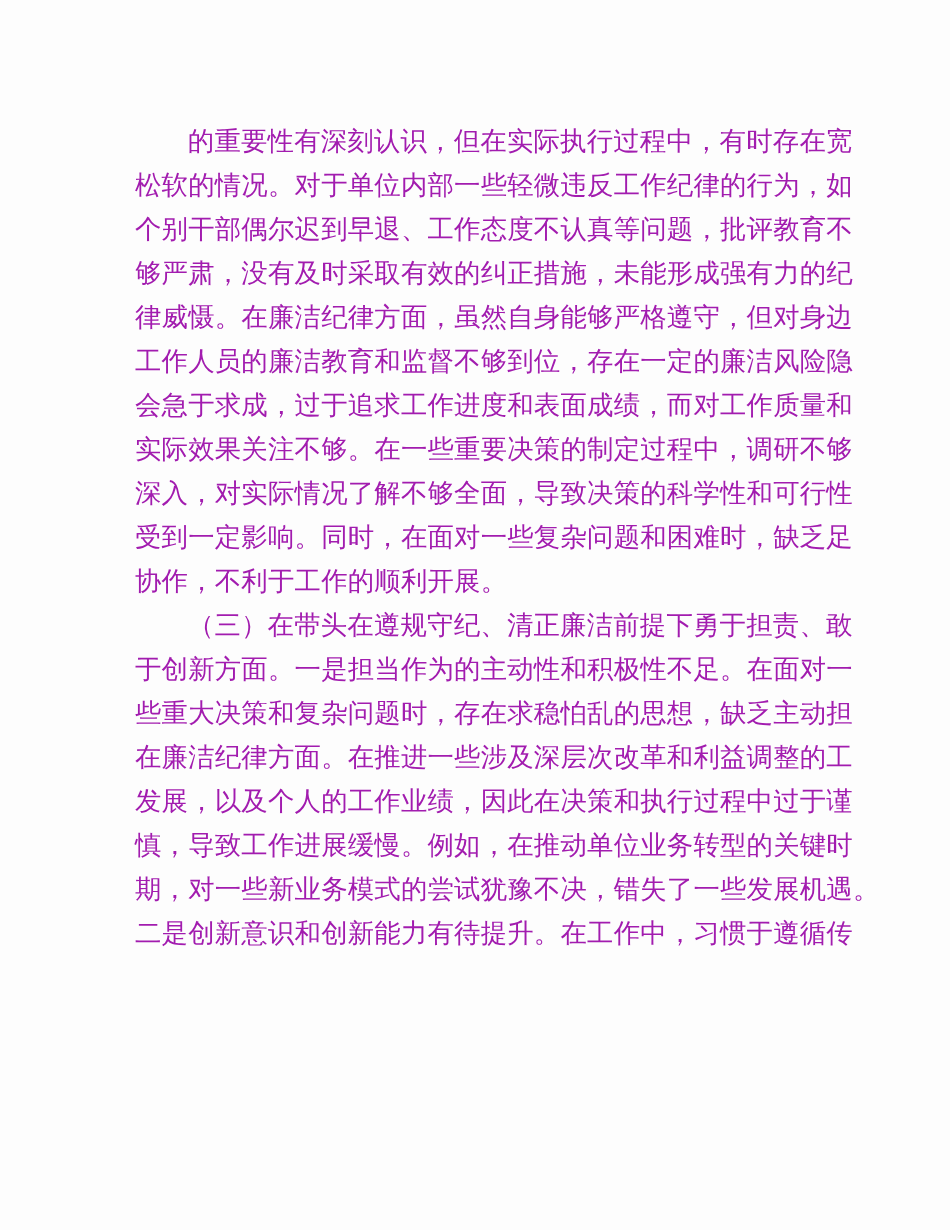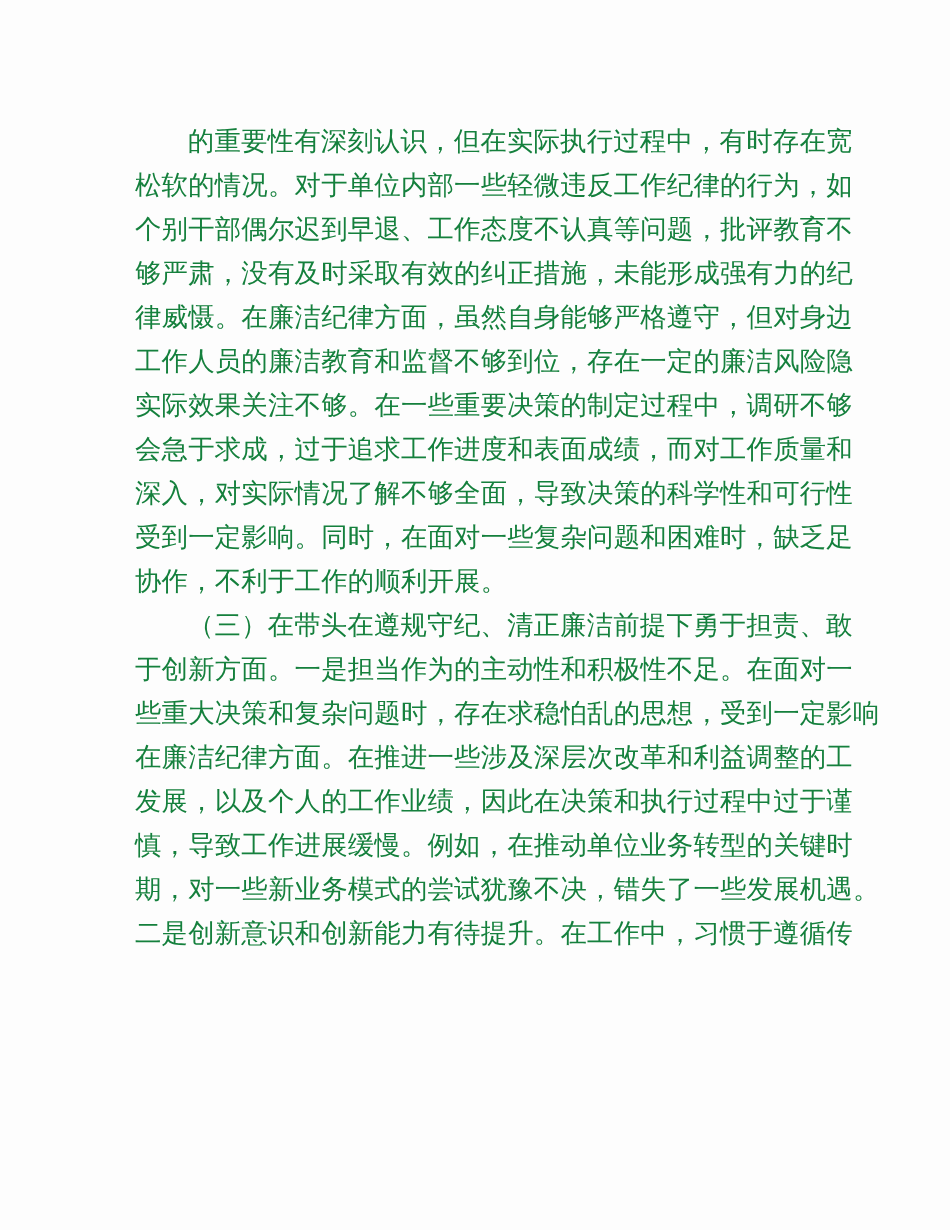--- a/index.html
+++ b/index.html
@@ -13,21 +13,21 @@
     height: 1230px;
     background: #fdfdfd;
     overflow: hidden;
     font-family: "Liberation Sans", "DejaVu Sans", sans-serif;
   }
   .content {
     position: absolute;
     left: 135px;
     top: 119px;
     width: 730px;
-    color: #15803d;
+    color: #a21caf;
     font-size: 26.4px;
     line-height: 44px;
     font-weight: 500;
   }
   .para {
     margin: 0;
   }
   .para + .para {
   }
   .line {
@@ -44,31 +44,31 @@
 <div class="page">
   <div class="content">
 
     <div class="para">
       <div class="line indent">的重要性有深刻认识，但在实际执行过程中，有时存在宽</div>
       <div class="line">松软的情况。对于单位内部一些轻微违反工作纪律的行为，如</div>
       <div class="line">个别干部偶尔迟到早退、工作态度不认真等问题，批评教育不</div>
       <div class="line">够严肃，没有及时采取有效的纠正措施，未能形成强有力的纪</div>
       <div class="line">律威慑。在廉洁纪律方面，虽然自身能够严格遵守，但对身边</div>
       <div class="line">工作人员的廉洁教育和监督不够到位，存在一定的廉洁风险隐</div>
+      <div class="line">会急于求成，过于追求工作进度和表面成绩，而对工作质量和</div>
       <div class="line">实际效果关注不够。在一些重要决策的制定过程中，调研不够</div>
-      <div class="line">会急于求成，过于追求工作进度和表面成绩，而对工作质量和</div>
       <div class="line">深入，对实际情况了解不够全面，导致决策的科学性和可行性</div>
       <div class="line">受到一定影响。同时，在面对一些复杂问题和困难时，缺乏足</div>
       <div class="line">协作，不利于工作的顺利开展。</div>
     </div>
 
     <div class="para">
       <div class="line indent">（三）在带头在遵规守纪、清正廉洁前提下勇于担责、敢</div>
       <div class="line">于创新方面。一是担当作为的主动性和积极性不足。在面对一</div>
-      <div class="line">些重大决策和复杂问题时，存在求稳怕乱的思想，受到一定影响</div>
+      <div class="line">些重大决策和复杂问题时，存在求稳怕乱的思想，缺乏主动担</div>
       <div class="line">在廉洁纪律方面。在推进一些涉及深层次改革和利益调整的工</div>
       <div class="line">发展，以及个人的工作业绩，因此在决策和执行过程中过于谨</div>
       <div class="line">慎，导致工作进展缓慢。例如，在推动单位业务转型的关键时</div>
       <div class="line">期，对一些新业务模式的尝试犹豫不决，错失了一些发展机遇。</div>
       <div class="line">二是创新意识和创新能力有待提升。在工作中，习惯于遵循传</div>
     </div>
 
   </div>
 </div>
 

